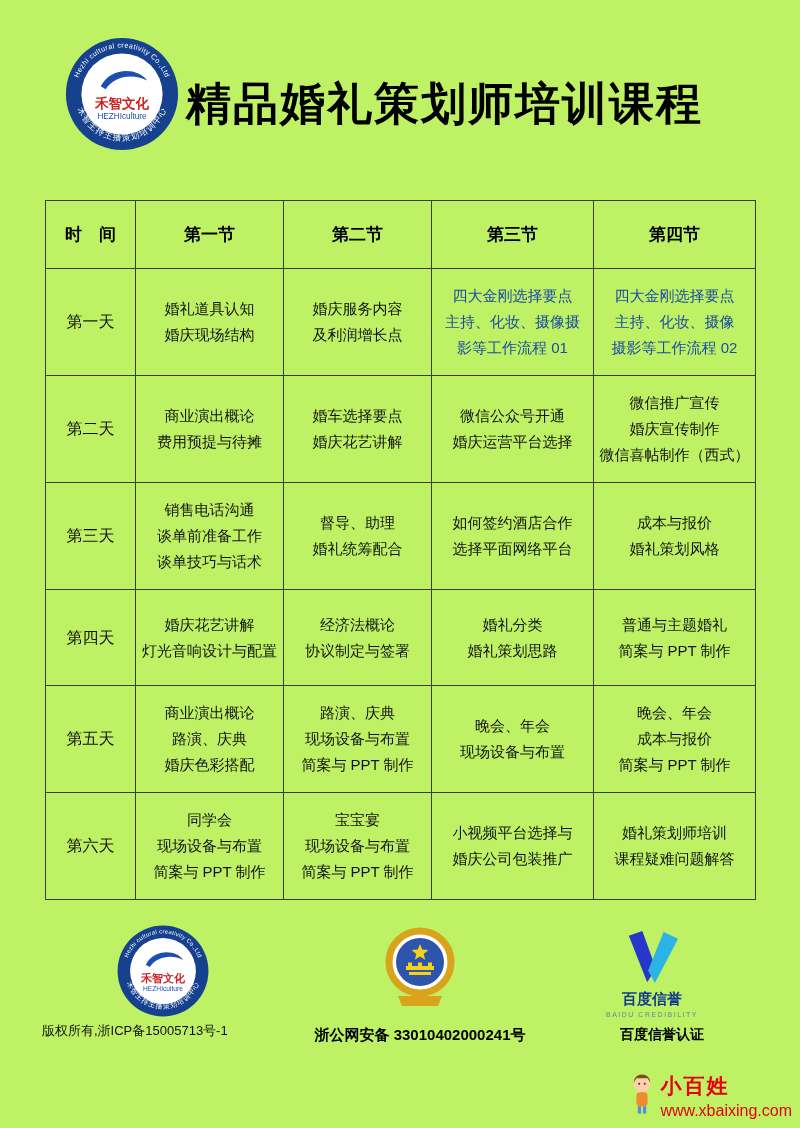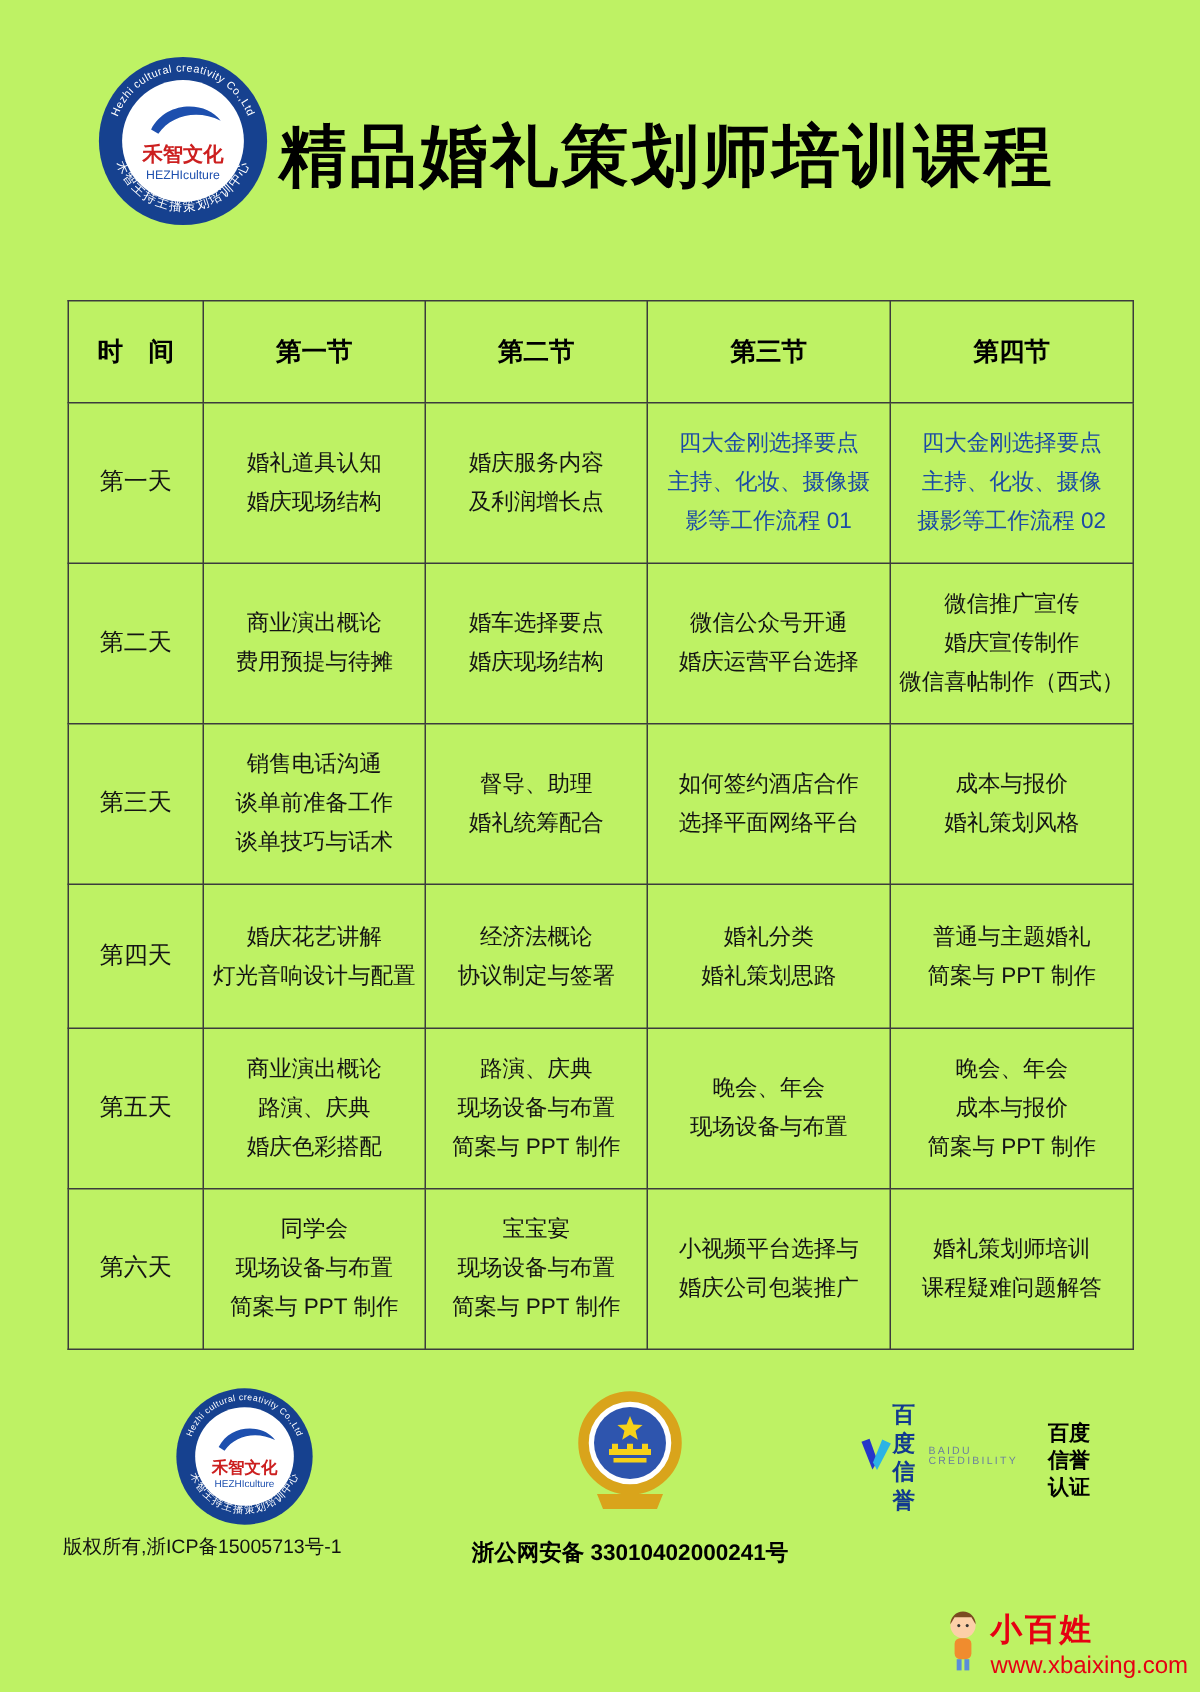--- a/index.html
+++ b/index.html
@@ -40,21 +40,21 @@
     position:absolute; left:42px; top:1022px; width:240px; 
     font-size:13px; color:#111;
   }
   .badge-wrap { position:absolute; left:382px; top:926px; }
   .police-caption {
     position:absolute; left:290px; top:1026px; width:260px; text-align:center;
     font-size:15px; font-weight:bold; color:#000;
   }
   .baidu-block {
     position:absolute; left:572px; top:930px; width:160px;
-    display:flex; flex-direction:row; align-items:center;
+    display:flex; flex-direction:column; align-items:center;
   }
   .baidu-title { margin-top:4px; font-size:15px; font-weight:bold; color:#123a8f; }
   .baidu-sub { margin-top:2px; font-size:7px; letter-spacing:1.5px; color:#6b7f9e; }
   .baidu-caption { margin-top:8px; font-size:14px; font-weight:bold; color:#000;margin-left:20px; }
 
   
   .watermark {
     position:absolute; right:8px; top:1072px; display:flex; align-items:flex-start; gap:4px;
   }
   .wm-texts { display:flex; flex-direction:column; align-items:flex-start; }
@@ -122,21 +122,21 @@
 影等工作流程 01</td>
         <td class="accent">四大金刚选择要点
 主持、化妆、摄像
 摄影等工作流程 02</td>
       </tr>
       <tr>
         <td class="day">第二天</td>
         <td>商业演出概论
 费用预提与待摊</td>
         <td>婚车选择要点
-婚庆现场结构</td>
+婚庆花艺讲解</td>
         <td>微信公众号开通
 婚庆运营平台选择</td>
         <td>微信推广宣传
 婚庆宣传制作
 微信喜帖制作（西式）</td>
       </tr>
       <tr>
         <td class="day">第三天</td>
         <td>销售电话沟通
 谈单前准备工作

